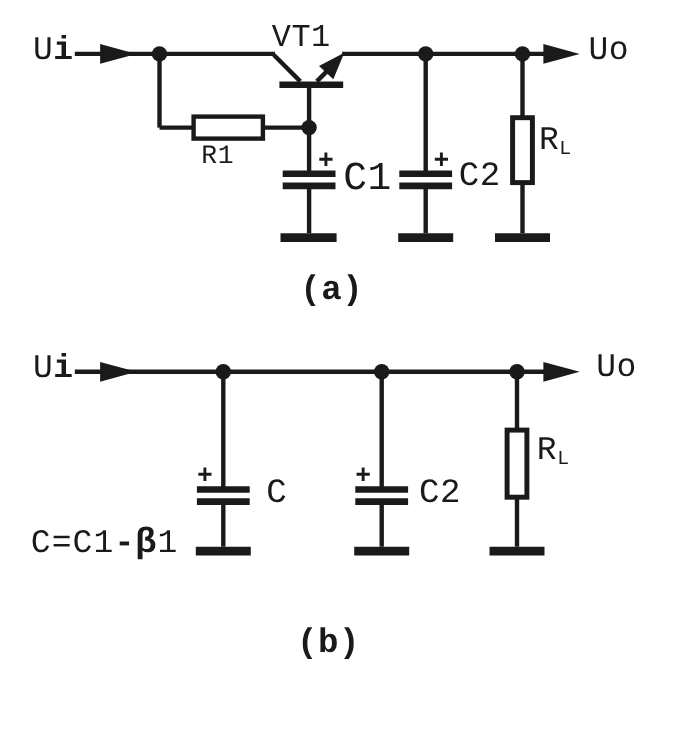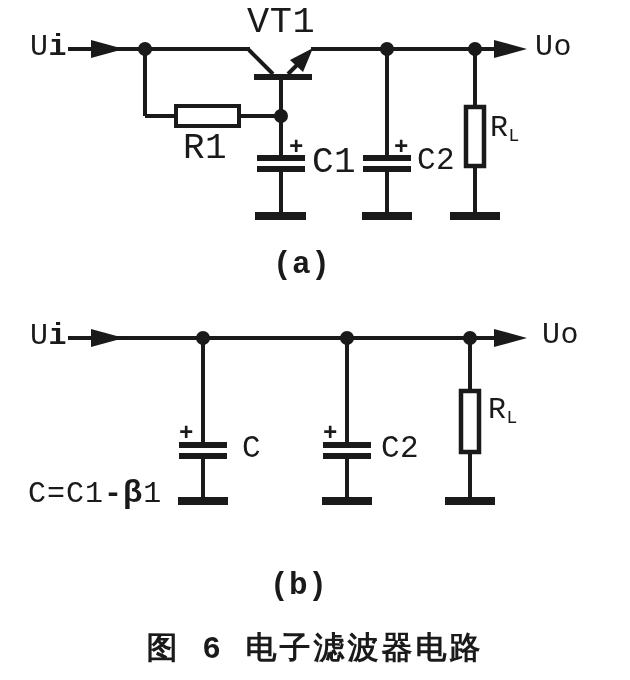--- a/index.html
+++ b/index.html
@@ -140,25 +140,25 @@
         <path d="M470 338 V391"></path>
         <rect x="461" y="391" width="18" height="61" fill="#ffffff" stroke-width="4.5"></rect>
         <path d="M470 452 V497"></path>
         <path d="M445 501 H495" stroke-width="8"></path>
       </g>
     </g>
   </svg>
 
   <div class="label" style="left:30px; top:32px; font-size:30px"><span>U</span><span class="bold">i</span></div>
 
-  <div class="label" style="left:247px; top:4px; font-size:37px">VT1</div>
+  <div class="label" style="left:247px; top:20px; font-size:29px">VT1</div>
 
   <div class="label" style="left:535px; top:32px; font-size:30px"><span>U</span><span>o</span></div>
 
-  <div class="label" style="left:183px; top:131px; font-size:36px">R1</div>
+  <div class="label" style="left:183px; top:131px; font-size:24px">R1</div>
 
   <div class="label plus" style="left:289px; top:136px">+</div>
   <div class="label" style="left:312px; top:145px; font-size:36px">C1</div>
 
   <div class="label plus" style="left:394px; top:136px">+</div>
   <div class="label" style="left:417px; top:145px; font-size:31px">C2</div>
 
   <div class="label" style="left:490px; top:113px; font-size:30px"><span>R</span><span class="sub">L</span></div>
 
   <div class="label sublabel" style="left:273px; top:249px">(a)</div>
@@ -172,15 +172,14 @@
 
   <div class="label plus" style="left:323px; top:422px">+</div>
   <div class="label" style="left:381px; top:433px; font-size:31px">C2</div>
 
   <div class="label" style="left:488px; top:395px; font-size:30px"><span>R</span><span class="sub">L</span></div>
 
   <div class="label formula" style="left:28px; top:478px"><span>C=C1</span><span class="op">-</span><span class="beta">β</span><span>1</span></div>
 
   <div class="label sublabel" style="left:270px; top:570px">(b)</div>
 
-  <div class="caption">图 6 电子滤波器电路</div>
 
 </div>
 
 </body></html>

